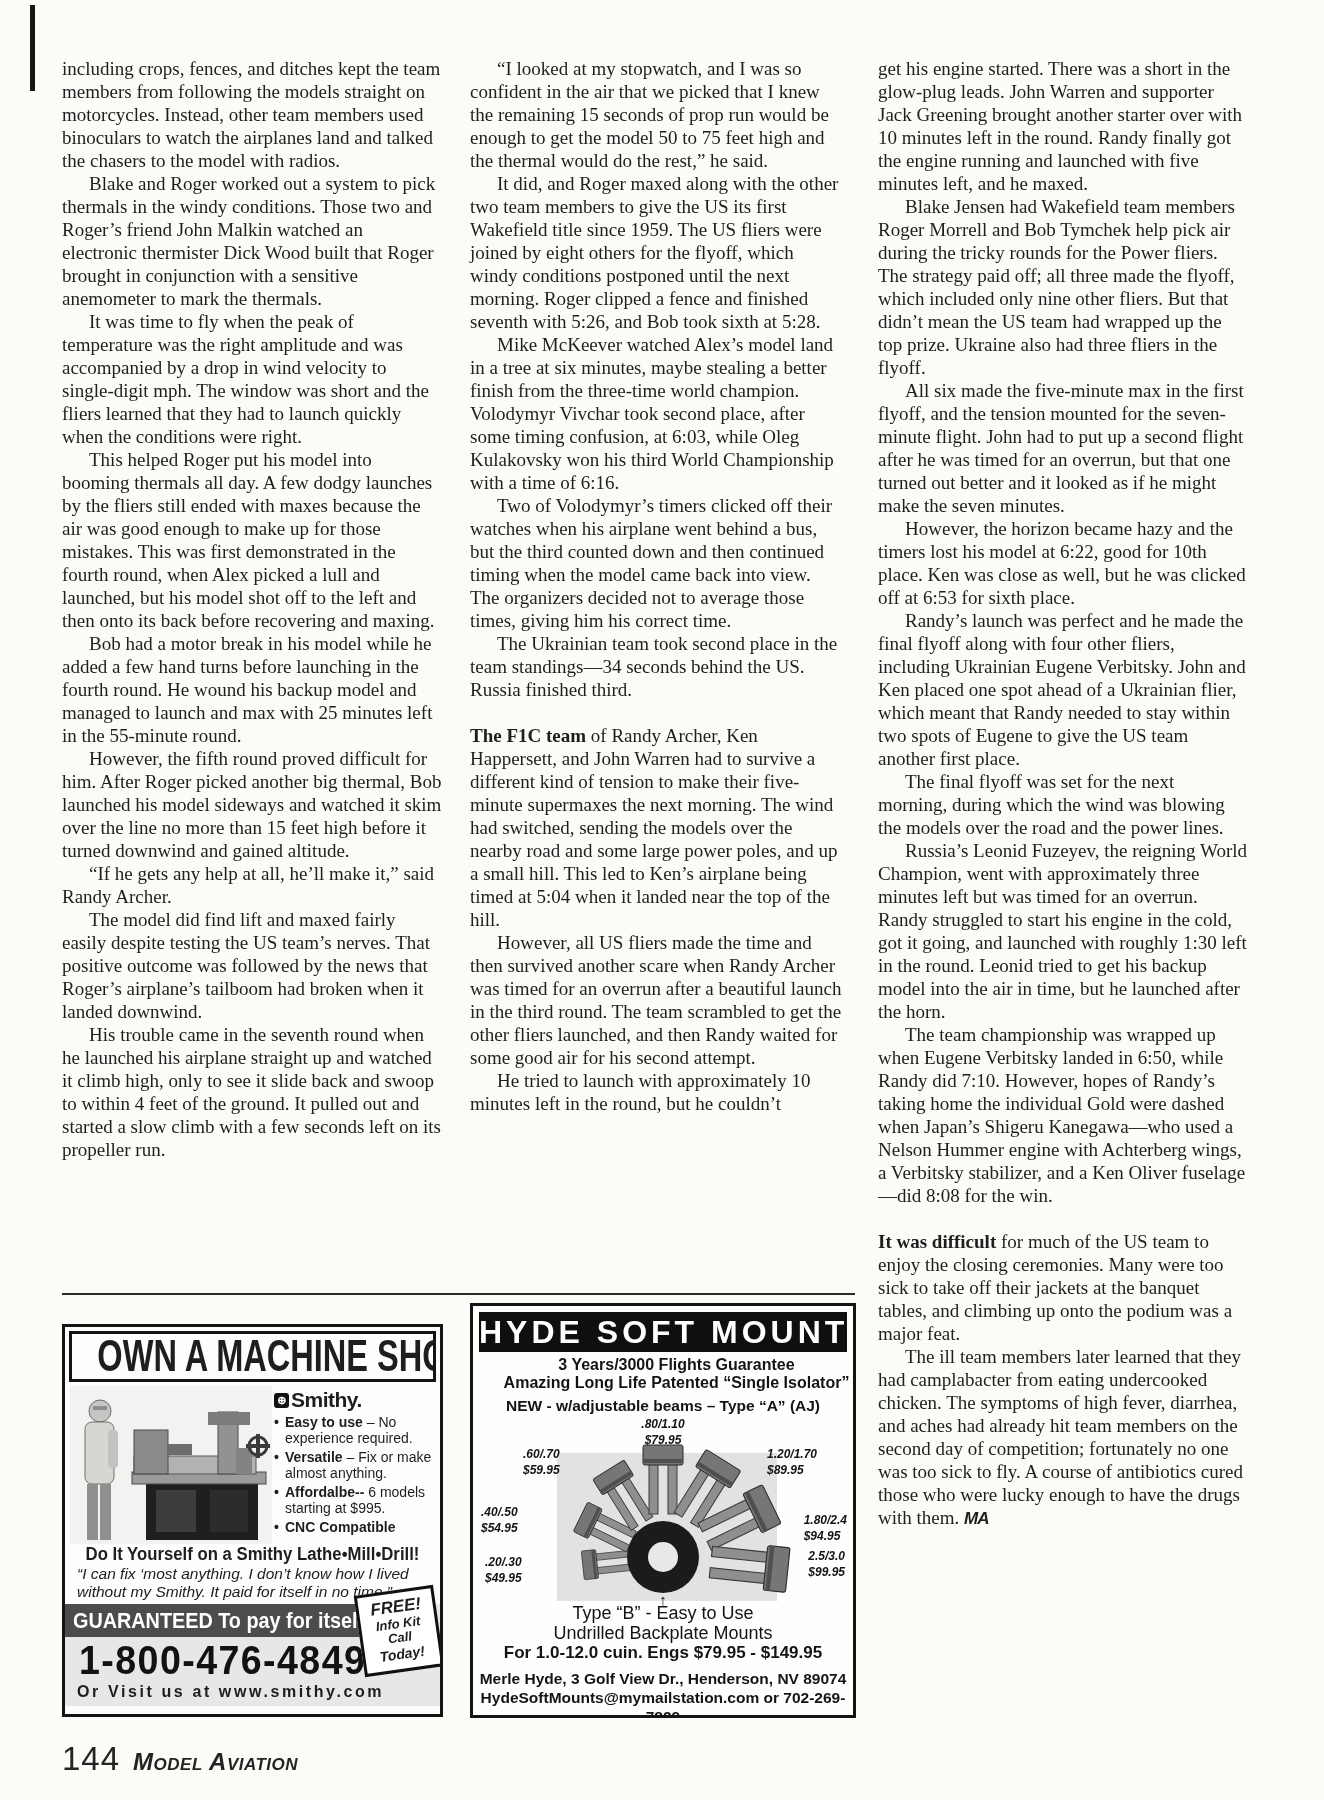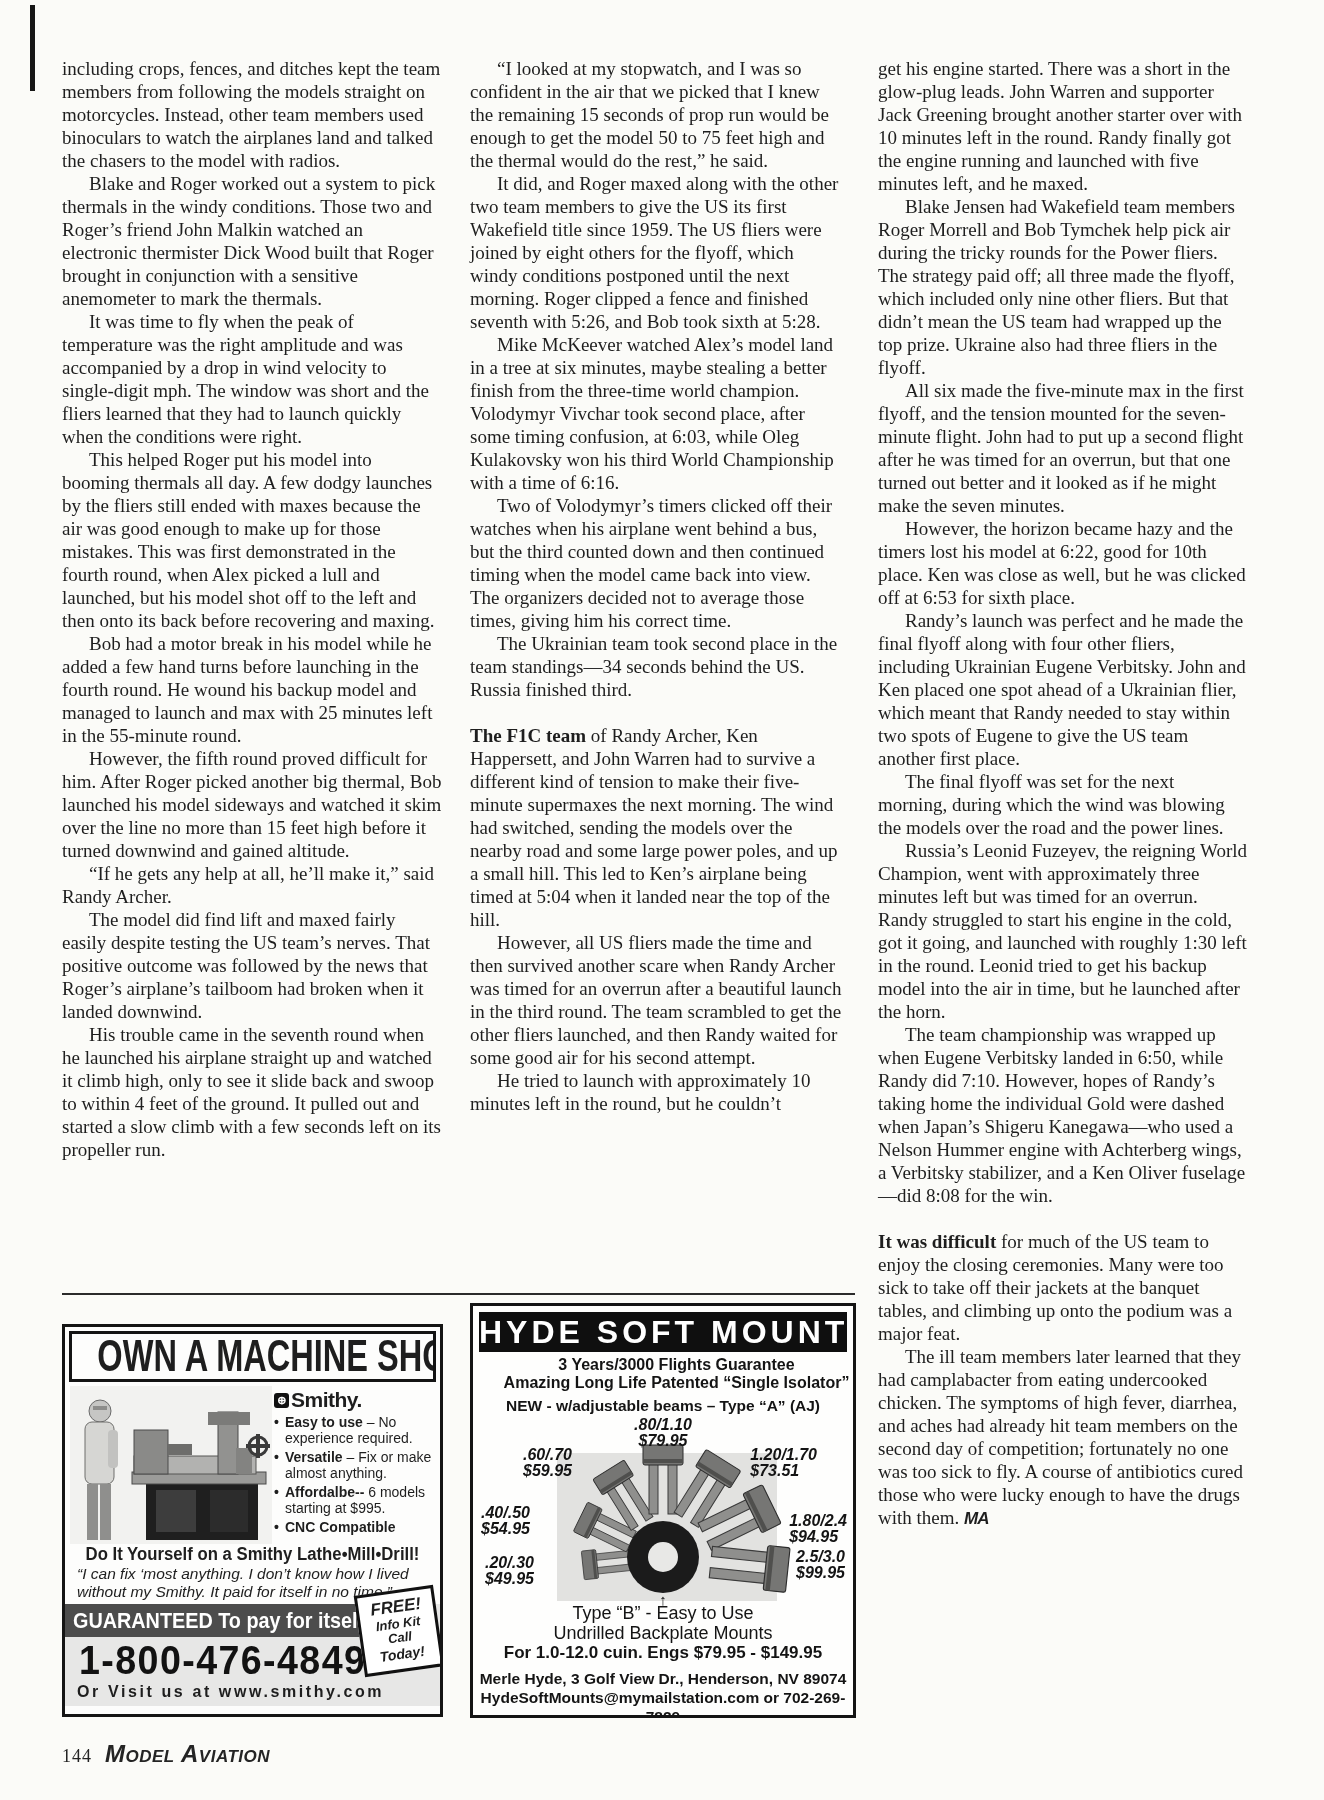--- a/index.html
+++ b/index.html
@@ -57,38 +57,38 @@
   #hyde{position:absolute;left:470px;top:1303px;width:386px;height:415px;border:3px solid #141414;
         background:#fefefd;box-sizing:border-box;font-family:"Liberation Sans",sans-serif;
         color:#141414;overflow:hidden;}
   .hyde-title{margin:6px 6px 4px;background:#0f0f0f;color:#fff;text-align:center;overflow:hidden;}
   .hyde-title span{display:inline-block;font-weight:bold;font-size:32px;line-height:40px;
         letter-spacing:4px;white-space:nowrap;}
   .hyde-sub{text-align:center;font-weight:bold;font-size:16px;line-height:18px;padding-left:27px;}
   .hyde-sub3{text-align:center;font-weight:bold;font-size:15.5px;line-height:18px;margin-top:5px;}
   .hyde-graphic{position:relative;height:186px;margin:2px 4px 0;}
   .hyde-graphic svg{position:absolute;left:0;top:0;}
-  .hlabel{position:absolute;font-weight:bold;font-style:italic;font-size:16px;line-height:15.5px;z-index:2;}
+  .hlabel{position:absolute;font-weight:bold;font-style:italic;font-size:12px;line-height:15.5px;z-index:2;}
   .hl0{left:0;right:0;top:0;text-align:center;}
   .hl1{left:46px;top:30px;text-align:right;}
   .hl2{right:32px;top:30px;text-align:left;}
   .hl3{left:4px;top:88px;}
   .hl4{right:2px;top:96px;}
   .hl5{left:8px;top:138px;}
   .hl6{right:4px;top:132px;}
   .hyde-arrow{position:absolute;left:0;right:0;bottom:-4px;text-align:center;font-weight:bold;
         font-size:15px;line-height:14px;z-index:2;}
   .hyde-typeb{text-align:center;font-weight:normal;font-size:18px;line-height:20px;}
   .hyde-engs{text-align:center;font-weight:bold;font-size:17px;line-height:20px;}
   .hyde-contact{text-align:center;font-weight:bold;font-size:15.5px;line-height:19px;}
   .hyde-contact.first{margin-top:6px;}
 
   
   .footer{position:absolute;left:62px;top:1740px;display:flex;align-items:baseline;gap:13px;color:#242424;}
-  .page-num{font-family:Liberation Serif, serif;font-size:18px;letter-spacing:1px;}
+  .page-num{font-family:Liberation Sans, sans-serif;font-size:33px;letter-spacing:1px;}
   .mag-name{font-family:"Liberation Sans",sans-serif;font-weight:bold;font-style:italic;
         font-variant:small-caps;font-size:24px;letter-spacing:0.5px;}
 </style>
 </head>
 <body>
 
 <div class="reg-tick"></div>
 
 <div class="col flush-first" id="col1">
     <p class="para">including crops, fences, and ditches kept the team members from following the models straight on motorcycles. Instead, other team members used binoculars to watch the airplanes land and talked the chasers to the model with radios.</p>
@@ -248,21 +248,21 @@
           <rect x="5" y="-95" width="9" height="52" fill="#8f8f8d" stroke="#3a3a3a"></rect>
           <rect x="-20" y="-112" width="40" height="20" rx="2" fill="#767674" stroke="#2c2c2c"></rect>
           <rect x="-20" y="-98" width="40" height="4" fill="#4f4f4d"></rect>
         </g>
         <circle cx="0" cy="0" r="36" fill="#1b1b1b"></circle>
         <circle cx="0" cy="0" r="15" fill="#e8e8e6"></circle>
       </g>
     </svg>
     <div class="hlabel hl0"><span>.80/1.10</span><br><span>$79.95</span></div>
     <div class="hlabel hl1"><span>.60/.70</span><br><span>$59.95</span></div>
-    <div class="hlabel hl2"><span>1.20/1.70</span><br><span>$73.51</span></div>
+    <div class="hlabel hl2"><span>1.20/1.70</span><br><span>$89.95</span></div>
     <div class="hlabel hl3"><span>.40/.50</span><br><span>$54.95</span></div>
     <div class="hlabel hl4"><span>1.80/2.4</span><br><span>$94.95</span></div>
     <div class="hlabel hl5"><span>.20/.30</span><br><span>$49.95</span></div>
     <div class="hlabel hl6"><span>2.5/3.0</span><br><span>$99.95</span></div>
     <div class="hyde-arrow">↑</div>
   </div>
 
   <div class="hyde-typeb">Type “B” - Easy to Use</div>
   <div class="hyde-typeb">Undrilled Backplate Mounts</div>
   <div class="hyde-engs">For 1.0-12.0 cuin. Engs $79.95 - $149.95</div>

